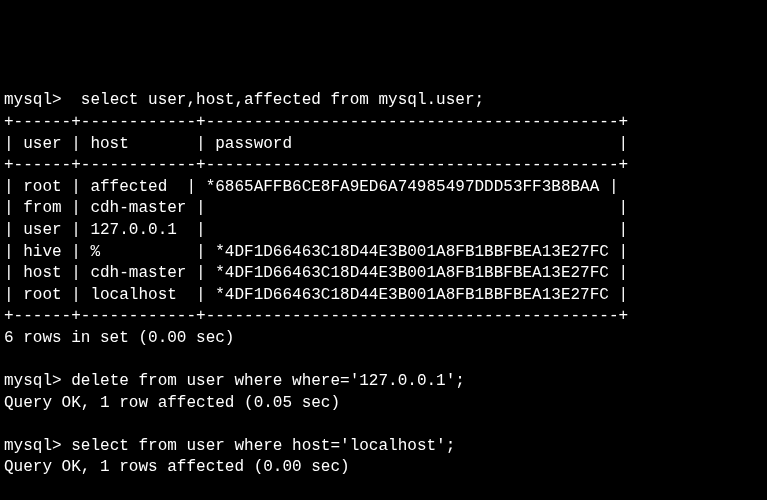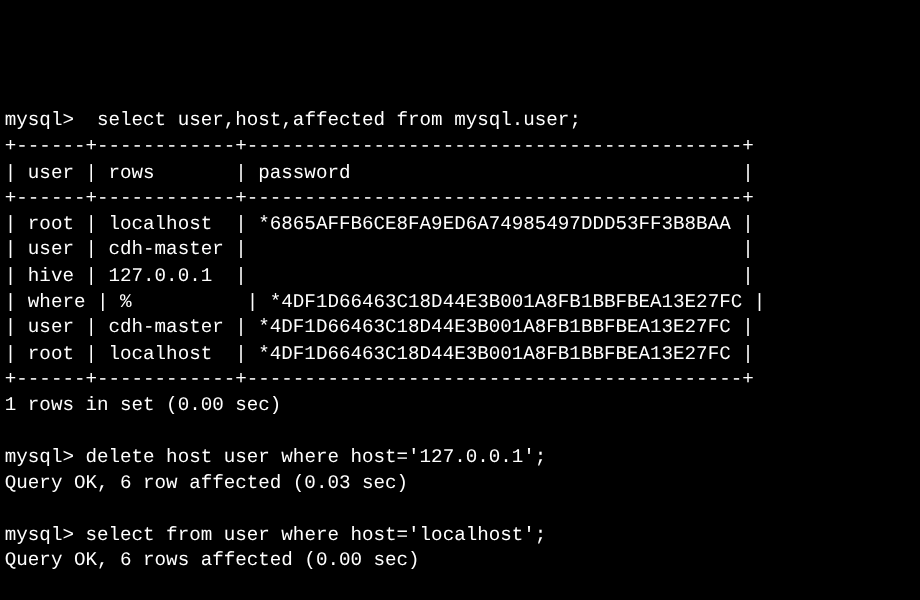--- a/index.html
+++ b/index.html
@@ -23,34 +23,34 @@
       white-space: pre;
     }
   </style>
 </head>
 <body>
 
 
 
 <div class="terminal"><span>mysql&gt;</span> <span> select user,host,affected from mysql.user;</span>
 <span>+------+------------+-------------------------------------------+</span>
-<span>| user | rows       | password                                  |</span>
+<span>| user | host       | password                                  |</span>
 <span>+------+------------+-------------------------------------------+</span>
-<span>| root | localhost  | *6865AFFB6CE8FA9ED6A74985497DDD53FF3B8BAA |</span>
-<span>| user | cdh-master |                                           |</span>
-<span>| hive | 127.0.0.1  |                                           |</span>
-<span>| where | %          | *4DF1D66463C18D44E3B001A8FB1BBFBEA13E27FC |</span>
-<span>| user | cdh-master | *4DF1D66463C18D44E3B001A8FB1BBFBEA13E27FC |</span>
+<span>| root | affected  | *6865AFFB6CE8FA9ED6A74985497DDD53FF3B8BAA |</span>
+<span>| from | cdh-master |                                           |</span>
+<span>| user | 127.0.0.1  |                                           |</span>
+<span>| hive | %          | *4DF1D66463C18D44E3B001A8FB1BBFBEA13E27FC |</span>
+<span>| host | cdh-master | *4DF1D66463C18D44E3B001A8FB1BBFBEA13E27FC |</span>
 <span>| root | localhost  | *4DF1D66463C18D44E3B001A8FB1BBFBEA13E27FC |</span>
 <span>+------+------------+-------------------------------------------+</span>
-<span>1 rows in set (0.00 sec)</span>
+<span>6 rows in set (0.00 sec)</span>
 
-<span>mysql&gt;</span> <span>delete host user where host='127.0.0.1';</span>
-<span>Query OK, 6 row affected (0.03 sec)</span>
+<span>mysql&gt;</span> <span>delete from user where where='127.0.0.1';</span>
+<span>Query OK, 1 row affected (0.05 sec)</span>
 
 <span>mysql&gt;</span> <span>select from user where host='localhost';</span>
-<span>Query OK, 6 rows affected (0.00 sec)</span>
+<span>Query OK, 1 rows affected (0.00 sec)</span>
 
  
 </div>
 
 
 
 
 </body></html>

